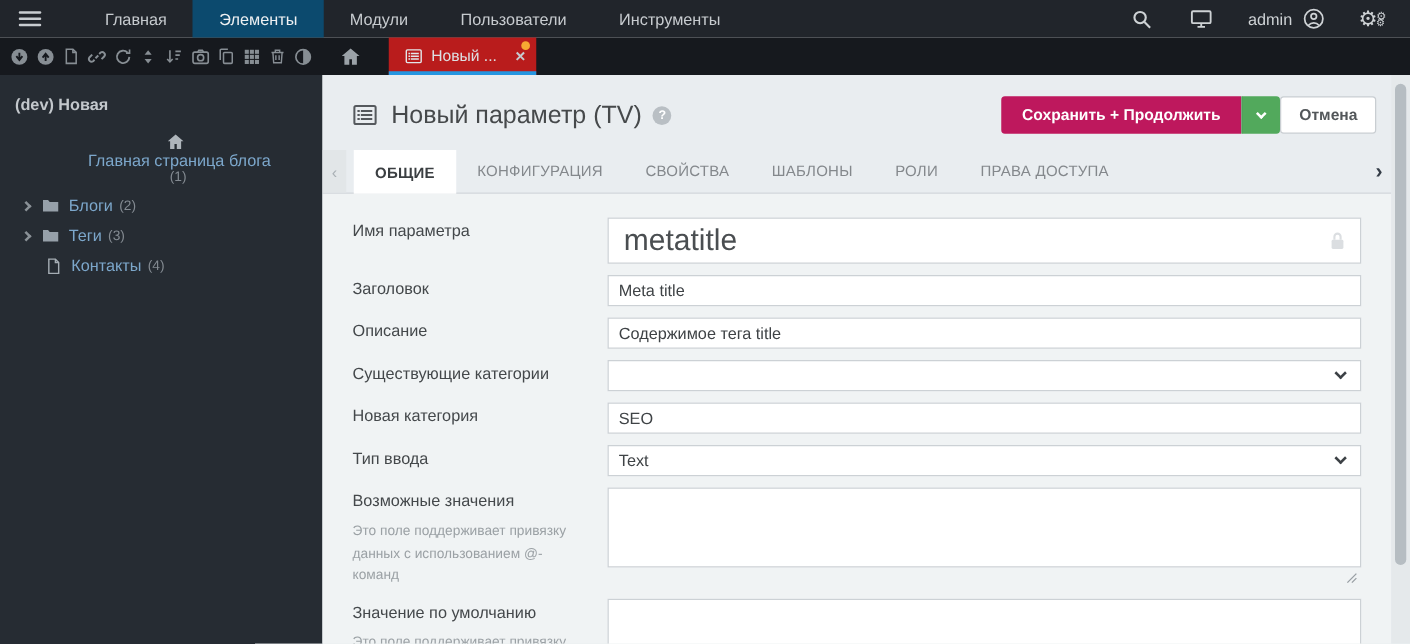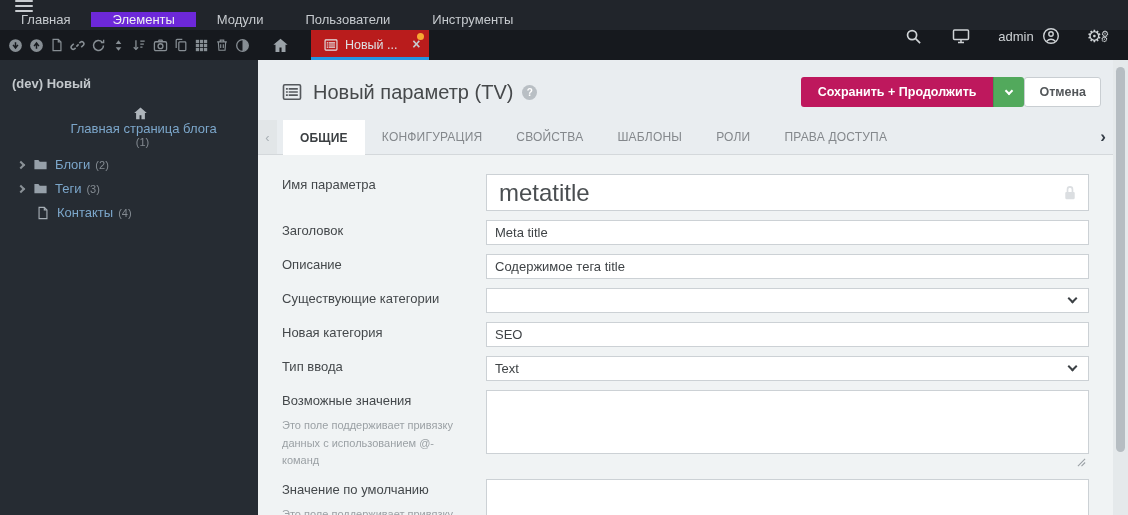--- a/index.html
+++ b/index.html
@@ -3,26 +3,26 @@
 <meta charset="utf-8">
 <style>
   * { box-sizing: border-box; }
   html,body { margin:0; padding:0; }
   body {
     width:1128px; height:515px; overflow:hidden;
     font-family:"Liberation Sans", sans-serif;
     background:#e9edf0; color:#44484b;
   }
   
-  .navbar { height:30px; background:#21252b; display:flex; align-items:stretch;flex-direction:column; }
+  .navbar { height:30px; background:#21252b; display:flex; align-items:stretch; }
   .hamburger { display:flex; flex-direction:column; justify-content:center; gap:3px; width:18px; margin:0 30px 0 15px; cursor:pointer; }
   .hamburger span { height:2px; background:#c9cdd1; border-radius:1px; }
   .nav-items { display:flex; align-items:stretch; }
   .nav-item { padding:0 21px; display:flex; align-items:center; font-size:13px; color:#c7cbcf; cursor:pointer; }
-  .nav-item.active { background:#6d28d9; color:#eef0f2; }
+  .nav-item.active { background:#0c4a6e; color:#eef0f2; }
   .nav-right { margin-left:auto; display:flex; align-items:center; color:#ced2d5; padding-right:10px; }
   .nav-ico { display:flex; align-items:center; padding:0 15px; cursor:pointer; }
   .nav-user { display:flex; align-items:center; gap:8px; padding:0 13px; font-size:13px; cursor:pointer; }
   .gear-wrap { position:relative; padding:0 16px 0 14px; font-size:17px; line-height:1; color:#cdd1d4; cursor:pointer; }
   .gear-small { position:absolute; font-size:9px; right:9px; top:2px; }
   .gear-small2 { position:absolute; font-size:8px; right:10px; bottom:1px; }
   
   .strip { height:30px; background:#16191e; display:flex; align-items:stretch; }
   .toolbar { width:258px; flex-shrink:0; display:flex; align-items:center; padding:0 5px; }
   .tb-icon { width:21px; display:flex; justify-content:center; align-items:center; color:#878e94; cursor:pointer; }
@@ -230,21 +230,21 @@
     <span>Новый ...</span>
     <span class="close">×</span>
     <span class="dot"></span>
     <span class="underline"></span>
   </div>
 </div>
 
 <div class="app-body">
 
   <aside class="sidebar">
-    <div class="tree-title">(dev) Новый</div>
+    <div class="tree-title">(dev) Новая</div>
     <div class="tree-item ind-home">
       <span class="ico-home-tree">
         <svg width="15" height="15" viewBox="0 0 16 16" fill="currentColor">
             <path d="M8 1.6L1.3 7.4h2v6.6h3.7v-4.2h2v4.2h3.7V7.4h2z"></path>
           </svg>
       </span>
       <span class="lbl">Главная страница блога</span>
       <span class="count">(1)</span>
     </div>
     <div class="tree-item ind-chev">

